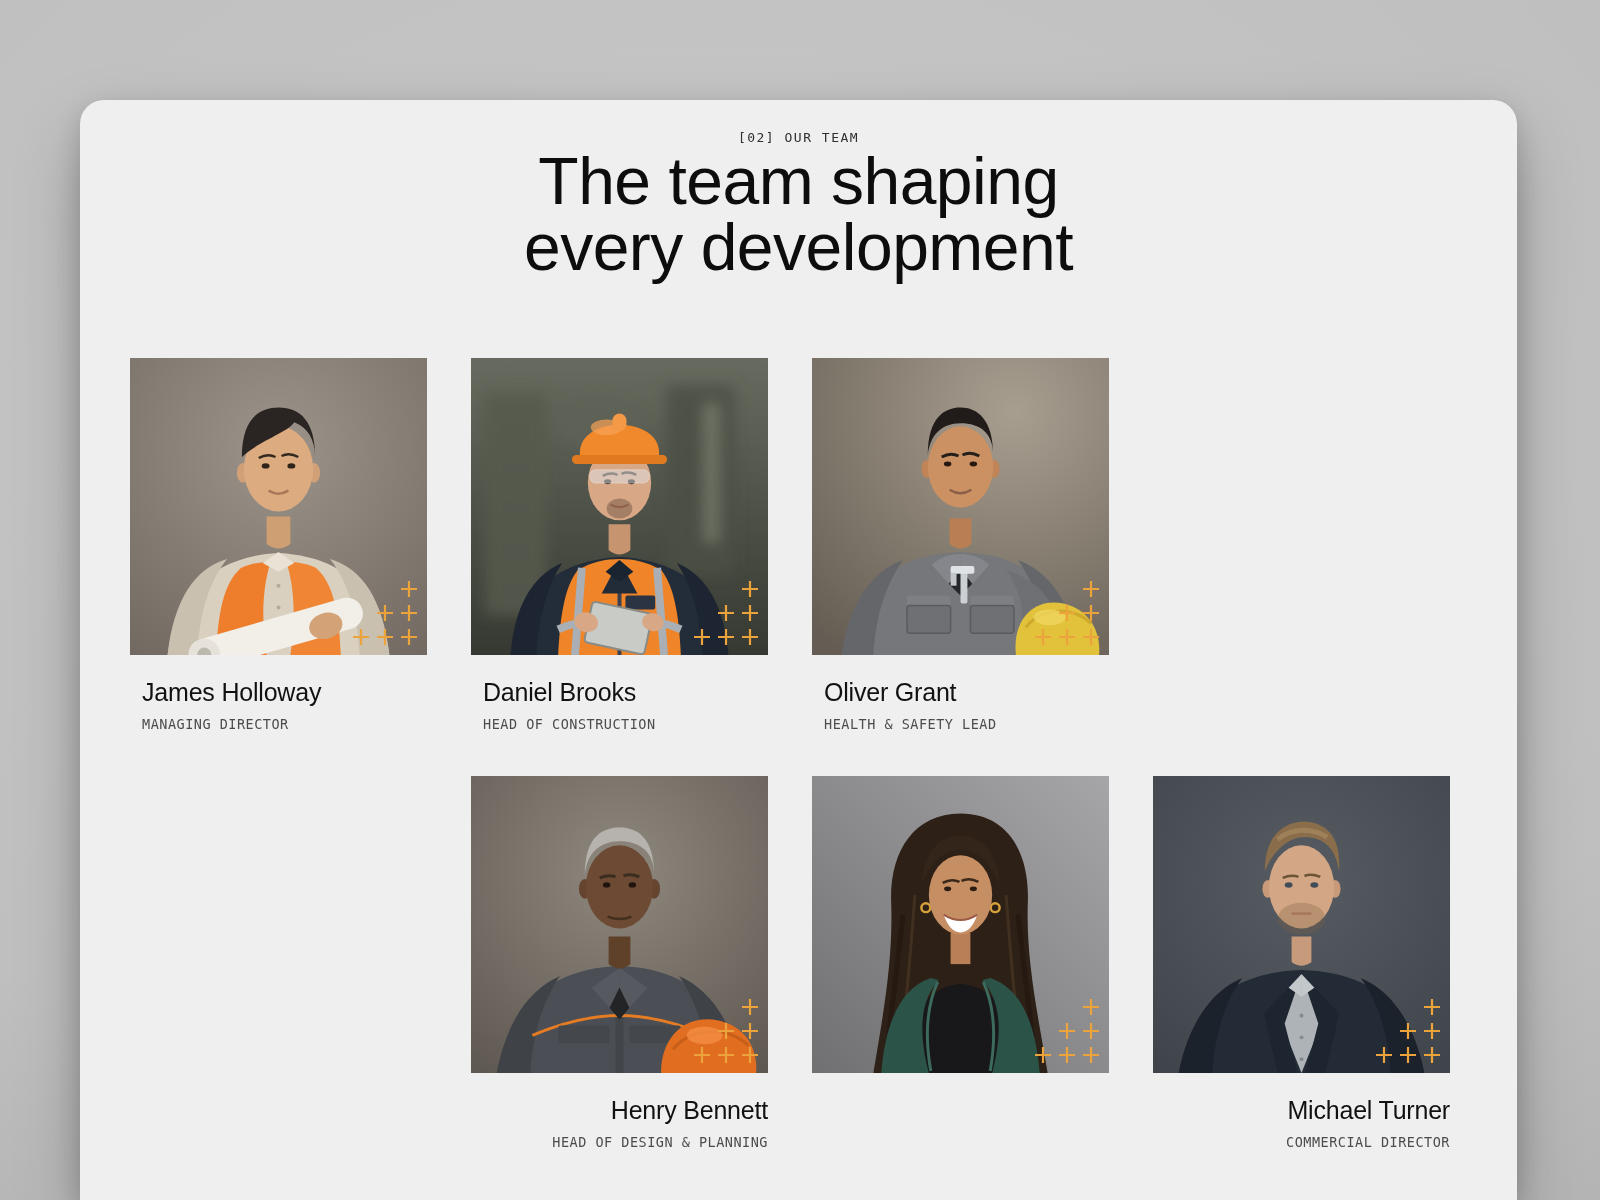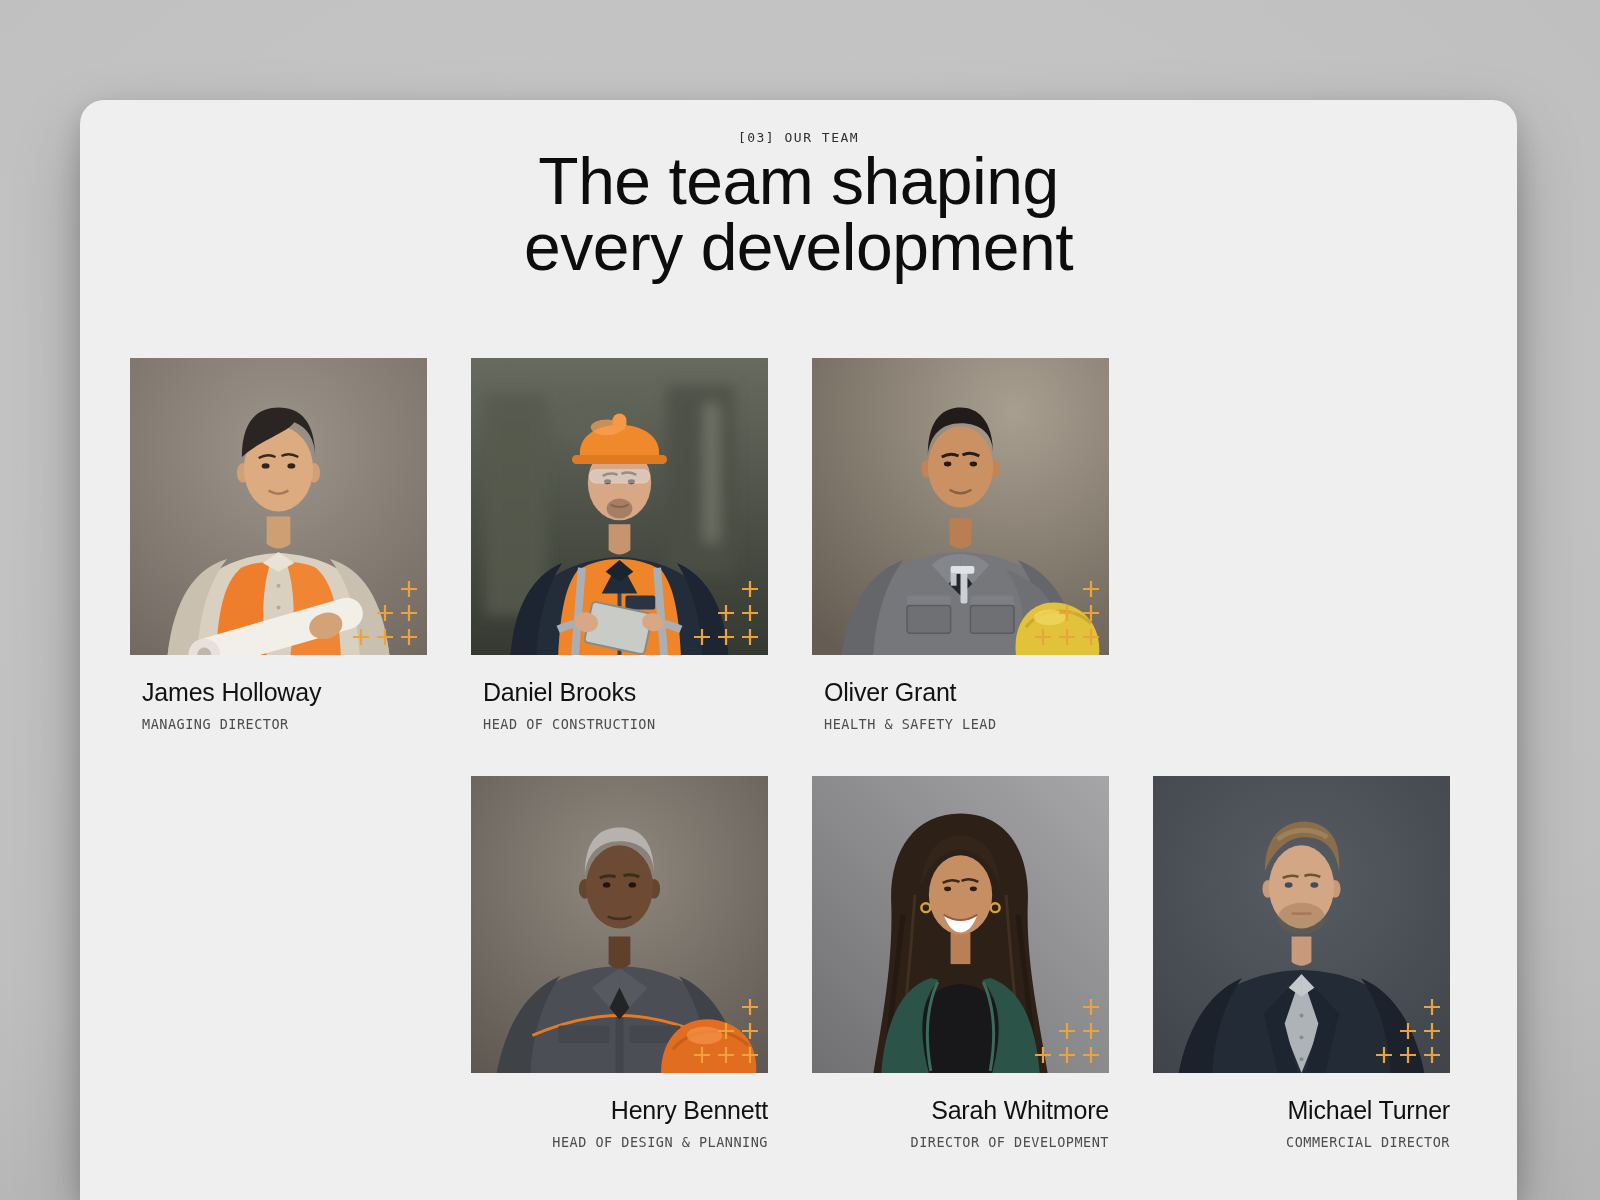--- a/index.html
+++ b/index.html
@@ -80,21 +80,21 @@
     color: var(--role-color, #4c4c4c);
   }
   .c1 { grid-column: 1; } .c2 { grid-column: 2; } .c3 { grid-column: 3; } .c4 { grid-column: 4; }
   .r1 { grid-row: 1; } .r2 { grid-row: 2; text-align: right; }
 </style>
 </head>
 <body>
 
 <main class="card">
 
-  <div class="tag">[03] OUR TEAM</div>
+  <div class="tag">[02] OUR TEAM</div>
   <h1 class="title">
     <span>The team shaping</span><br>
     <span>every development</span>
   </h1>
 
   <section class="team-grid">
 
     <figure class="member c1 r1">
       <div class="photo">
         <svg class="portrait" viewBox="0 0 300 300" aria-label="Man in orange safety vest over beige shirt holding rolled blueprints">
@@ -322,24 +322,20 @@
           <path d="M168,107 q-9,-5 -17,-1" stroke="#3a281a" stroke-width="2.5" fill="none"></path>
           <ellipse cx="137" cy="114" rx="3.6" ry="2.5" fill="#2c1d12"></ellipse>
             <ellipse cx="163" cy="114" rx="3.6" ry="2.5" fill="#2c1d12"></ellipse>
           <path d="M133,140 Q150,151 167,140 Q161,158 150,158 Q139,158 133,140 Z" fill="#ffffff"></path>
           <path d="M133,140 Q150,151 167,140" stroke="#9b5a44" stroke-width="2" fill="none"></path>
         </svg>
         <svg class="plus-marks" viewBox="0 0 72 72">
           <path d="M60,4 V20 M52,12 H68 M36,28 V44 M28,36 H44 M60,28 V44 M52,36 H68 M12,52 V68 M4,60 H20 M36,52 V68 M28,60 H44 M60,52 V68 M52,60 H68"></path>
         </svg>
       </div>
-      <figcaption>
-        <div class="name">Sarah Whitmore</div>
-        <div class="role">DIRECTOR OF DEVELOPMENT</div>
-      </figcaption>
     </figure>
 
     <figure class="member c4 r2">
       <div class="photo">
         <svg class="portrait" viewBox="0 0 300 300" aria-label="Man with swept light-brown hair and stubble wearing a navy suit and gray shirt">
           <defs>
             <radialGradient id="gm" cx="0.5" cy="0.35" r="0.95">
               <stop offset="0" stop-color="#575c62"></stop>
                 <stop offset="1" stop-color="#3b4046"></stop>
             </radialGradient>

